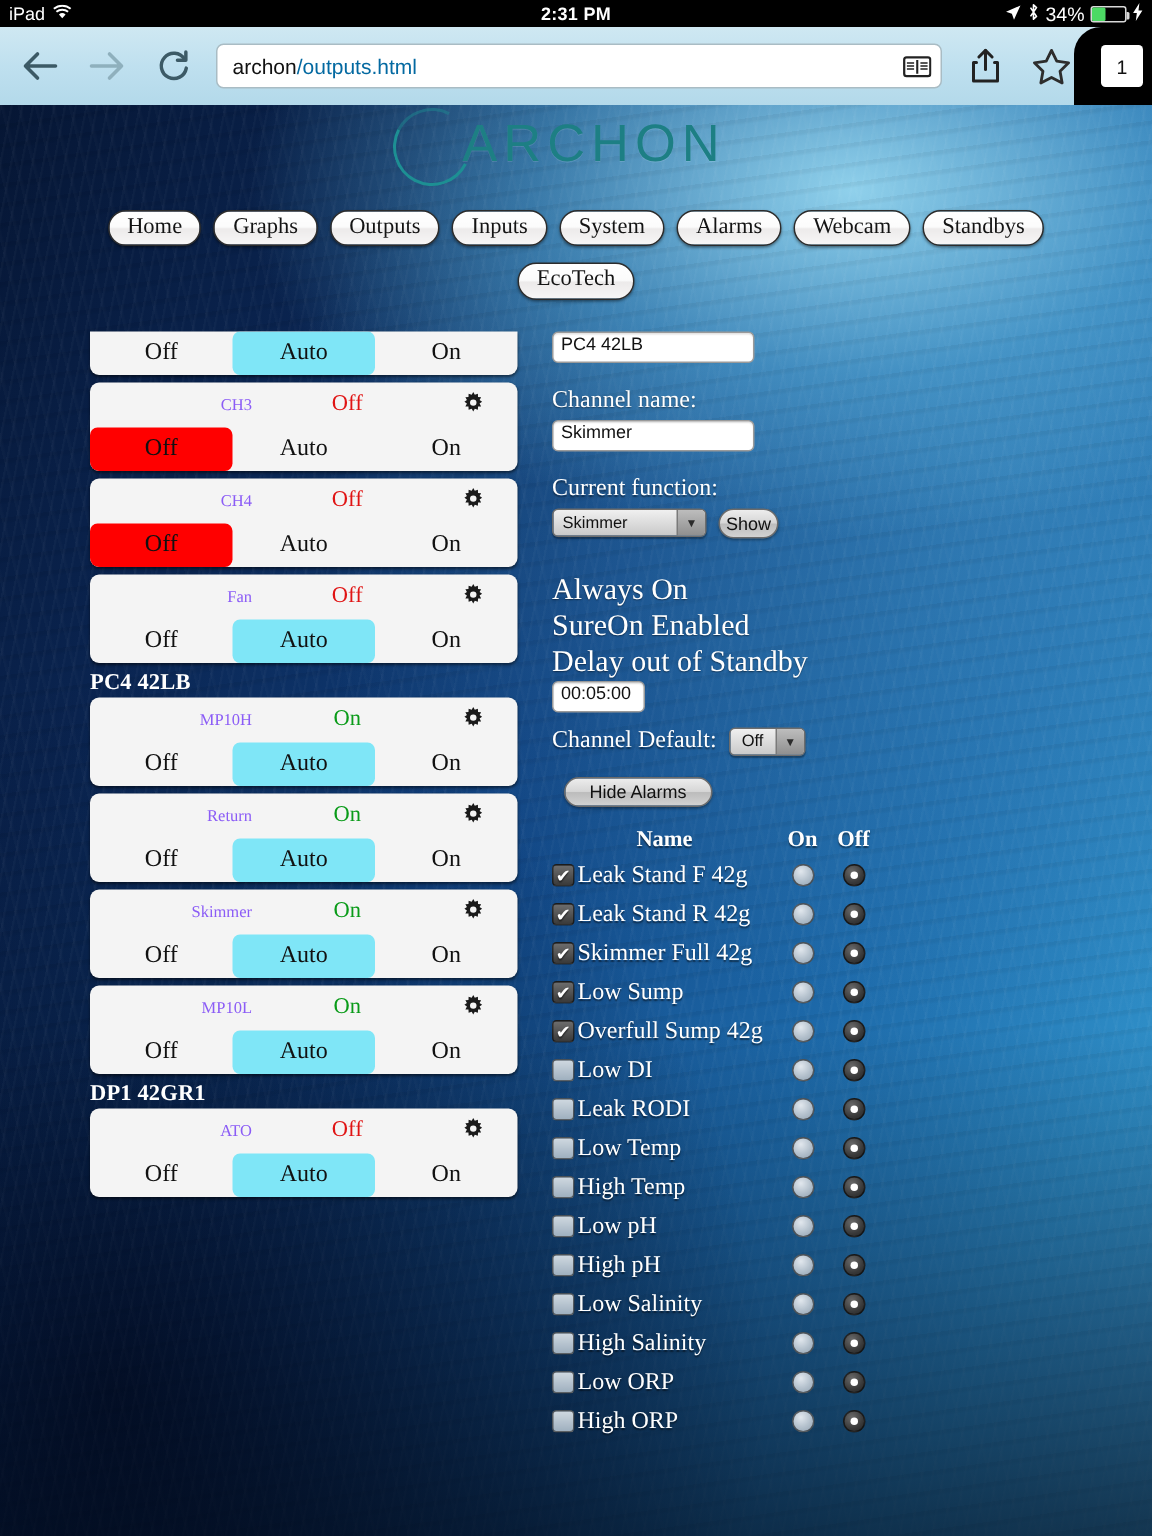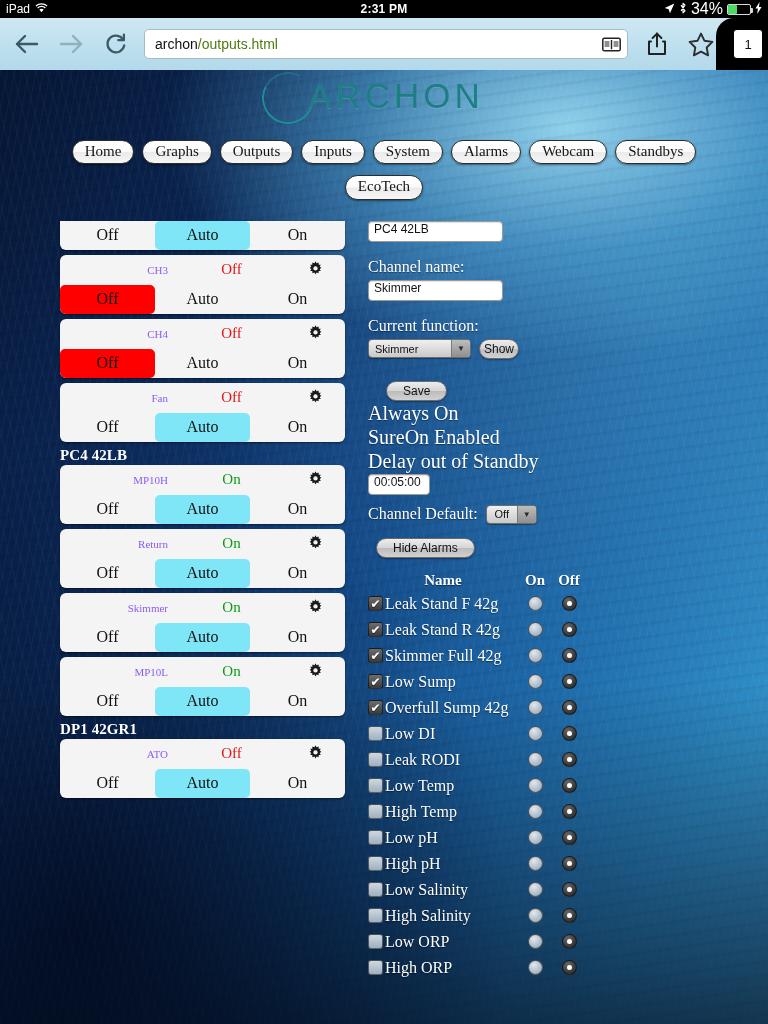--- a/index.html
+++ b/index.html
@@ -20,21 +20,21 @@
     position: relative;
     justify-content: flex-end;
   }
   .sb-left { display: flex; align-items: center; gap: 5px; padding-left: 6px; }
   .sb-center {
     position: absolute; left: 0; right: 0; text-align: center;
     font-size: 12px; font-weight: bold; letter-spacing: .2px;
   }
   .sb-right {
     margin-left: auto; display: flex; align-items: center; gap: 4px;
-    padding-right: 6px; font-size: 16px;
+    padding-right: 6px; font-size: 13px;
   }
   .wifi-glyph { font-size: 12px; line-height: 1; }
   .batt {
     width: 24px; height: 11px; border: 1px solid #d8d8d8; border-radius: 2px;
     position: relative; display: inline-block;
   }
   .batt::after {
     content: ""; position: absolute; right: -3px; top: 3px;
     width: 2px; height: 5px; background: #d8d8d8; border-radius: 0 1px 1px 0;
   }
@@ -54,21 +54,21 @@
   }
   .nav-btn.dim { color: #8fb0bd; }
   .url-field {
     flex: 1 1 auto; height: 30px; background: #fff;
     border: 1px solid #a9bcc4; border-radius: 5px;
     display: flex; align-items: center; padding: 0 6px 0 10px;
     font-family: "Liberation Sans", sans-serif; font-size: 14px;
     color: #111; overflow: hidden; white-space: nowrap;
   }
   .url-host { color: #111; }
-  .url-path { color: #4d7c0f; }
+  .url-path { color: #0369a1; }
   .reader-icon {
     margin-left: auto; width: 20px; height: 16px;
     display: flex; align-items: center; justify-content: center; color: #222;
   }
   .tab-count {
     width: 28px; height: 28px; background: #fff; border-radius: 3px;
     display: flex; align-items: center; justify-content: center;
     font-family: "Liberation Sans", sans-serif; font-size: 13px; color: #111;
     margin-left: 4px; flex: 0 0 auto; position: relative; z-index: 2;
   }
@@ -522,23 +522,20 @@
       <div class="row-inline">
         <div class="select-box">
           <span class="sv">Skimmer</span>
           <span class="arrow">▼</span>
         </div>
         <div class="gbtn">Show</div>
       </div>
 
       <div class="spacer-22"></div>
 
-      <div style="padding-left:18px">
-        <div class="gbtn wide">Save</div>
-      </div>
 
       <div class="status-line">Always On</div>
       <div class="status-line">SureOn Enabled</div>
       <div class="status-line">Delay out of Standby</div>
       <div class="txt-input small">00:05:00</div>
 
       <div class="row-inline">
         <span class="inline-label">Channel Default:</span>
         <span class="select-box narrow">
           <span class="sv">Off</span>

